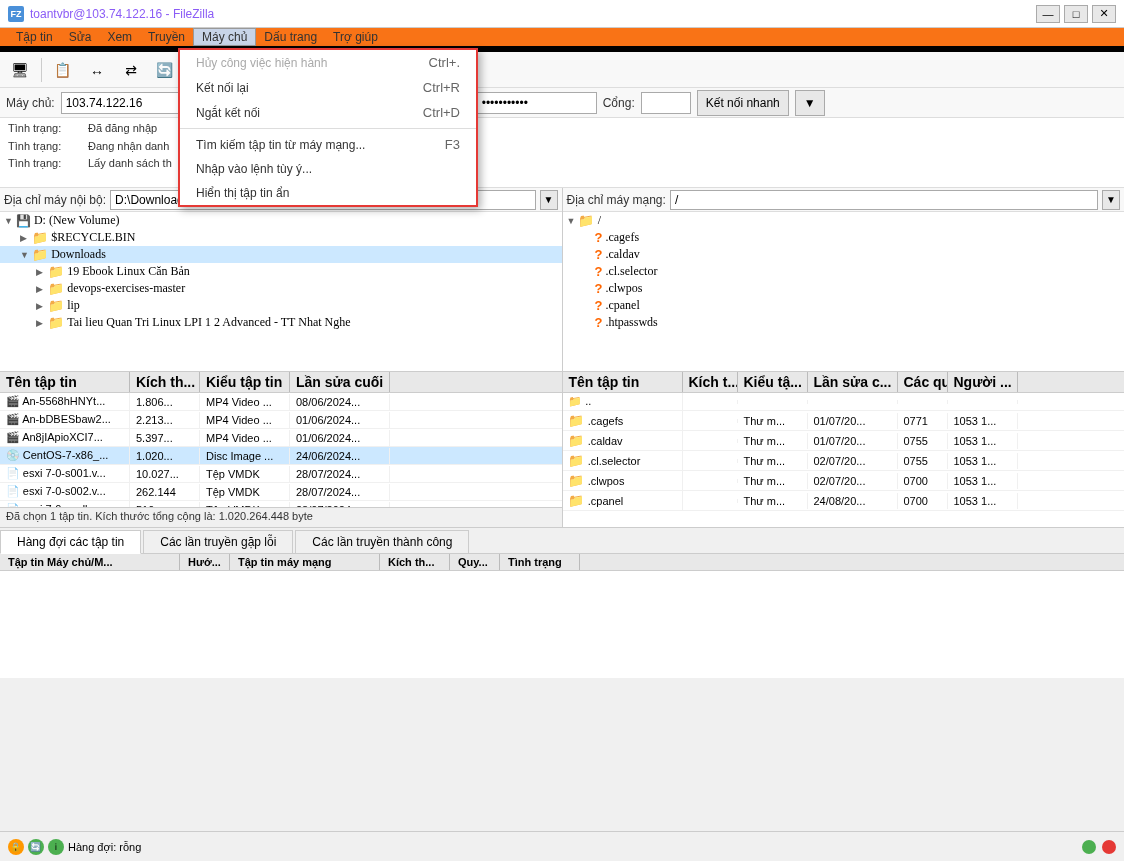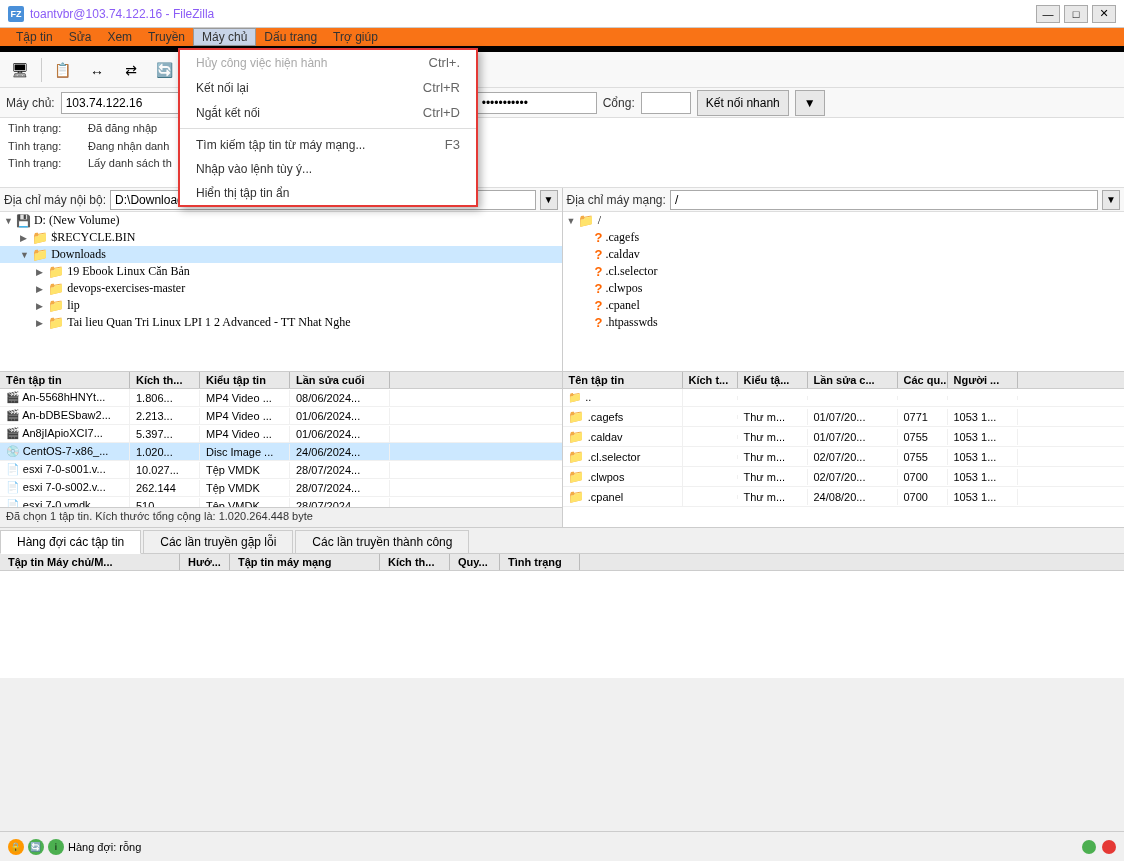--- a/index.html
+++ b/index.html
@@ -181,21 +181,21 @@
     }
 
     .files-header {
       display: flex;
       background: #e8e8e8;
       border-bottom: 1px solid #ccc;
       position: sticky; top: 0;
     }
     .files-col {
       padding: 2px 6px;
-      font-size: 11px;
+      font-size: 14px;
       font-weight: bold;
       border-right: 1px solid #bbb;
       cursor: pointer;
       user-select: none;
       white-space: nowrap;
       overflow: hidden;
     }
 
     .file-row {
       display: flex;

